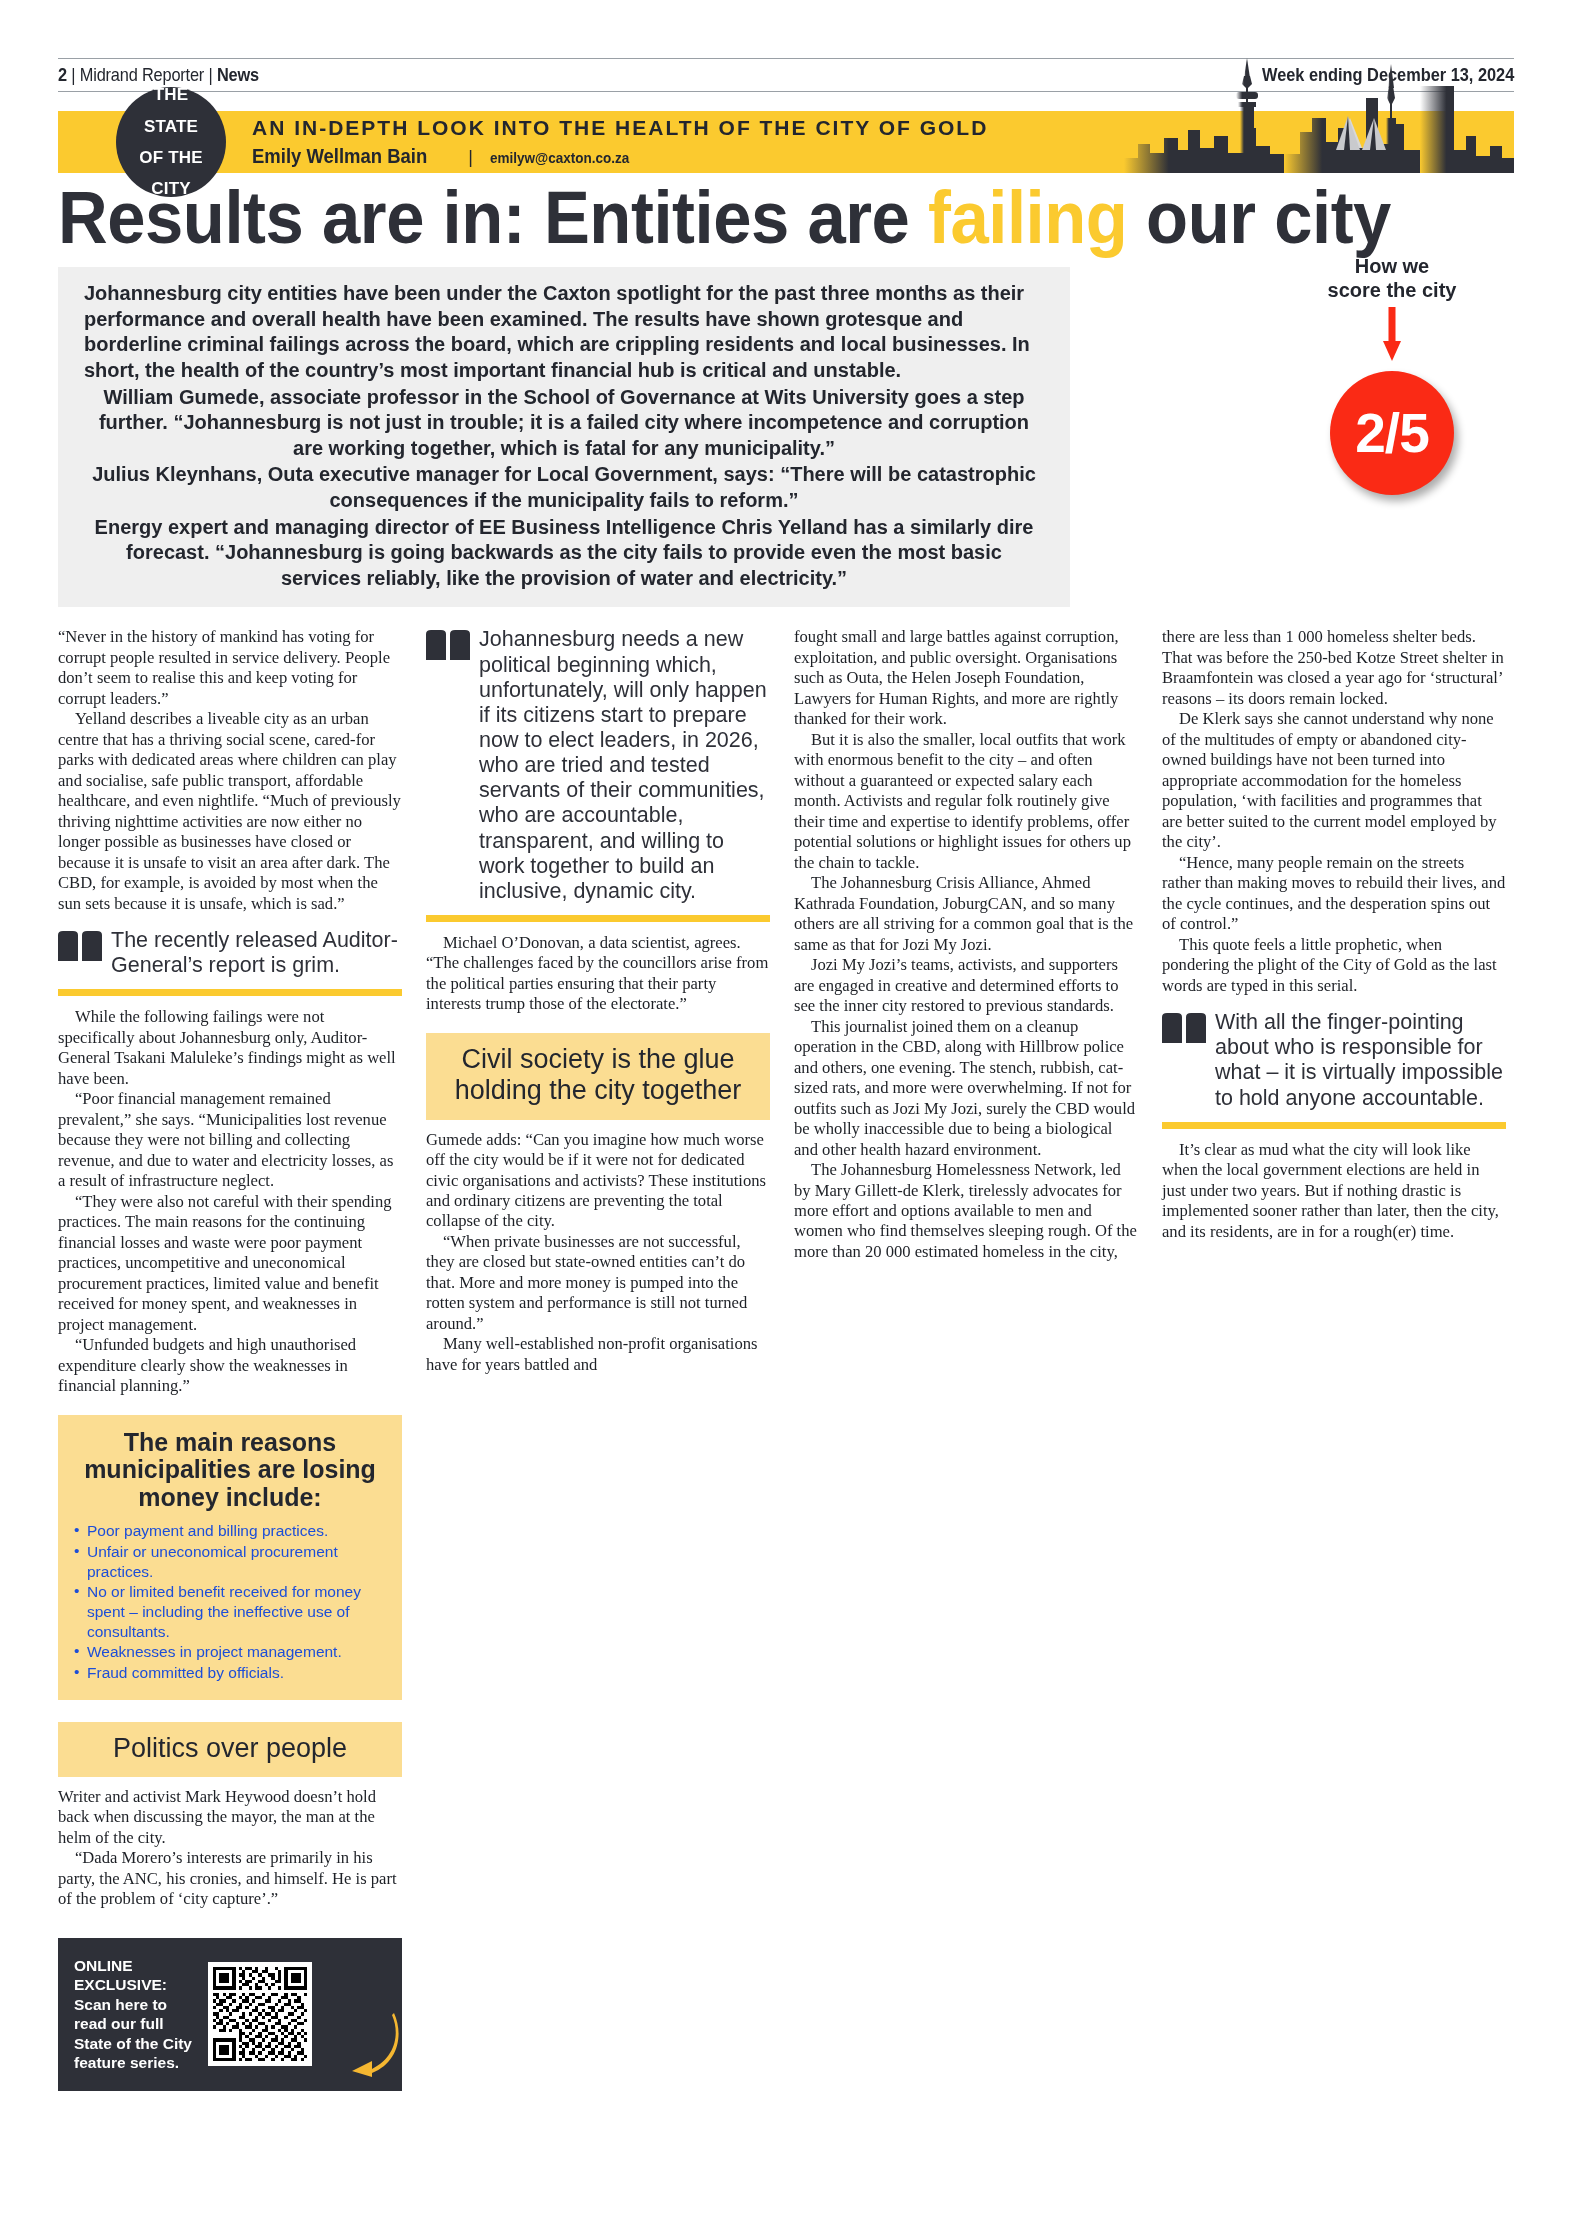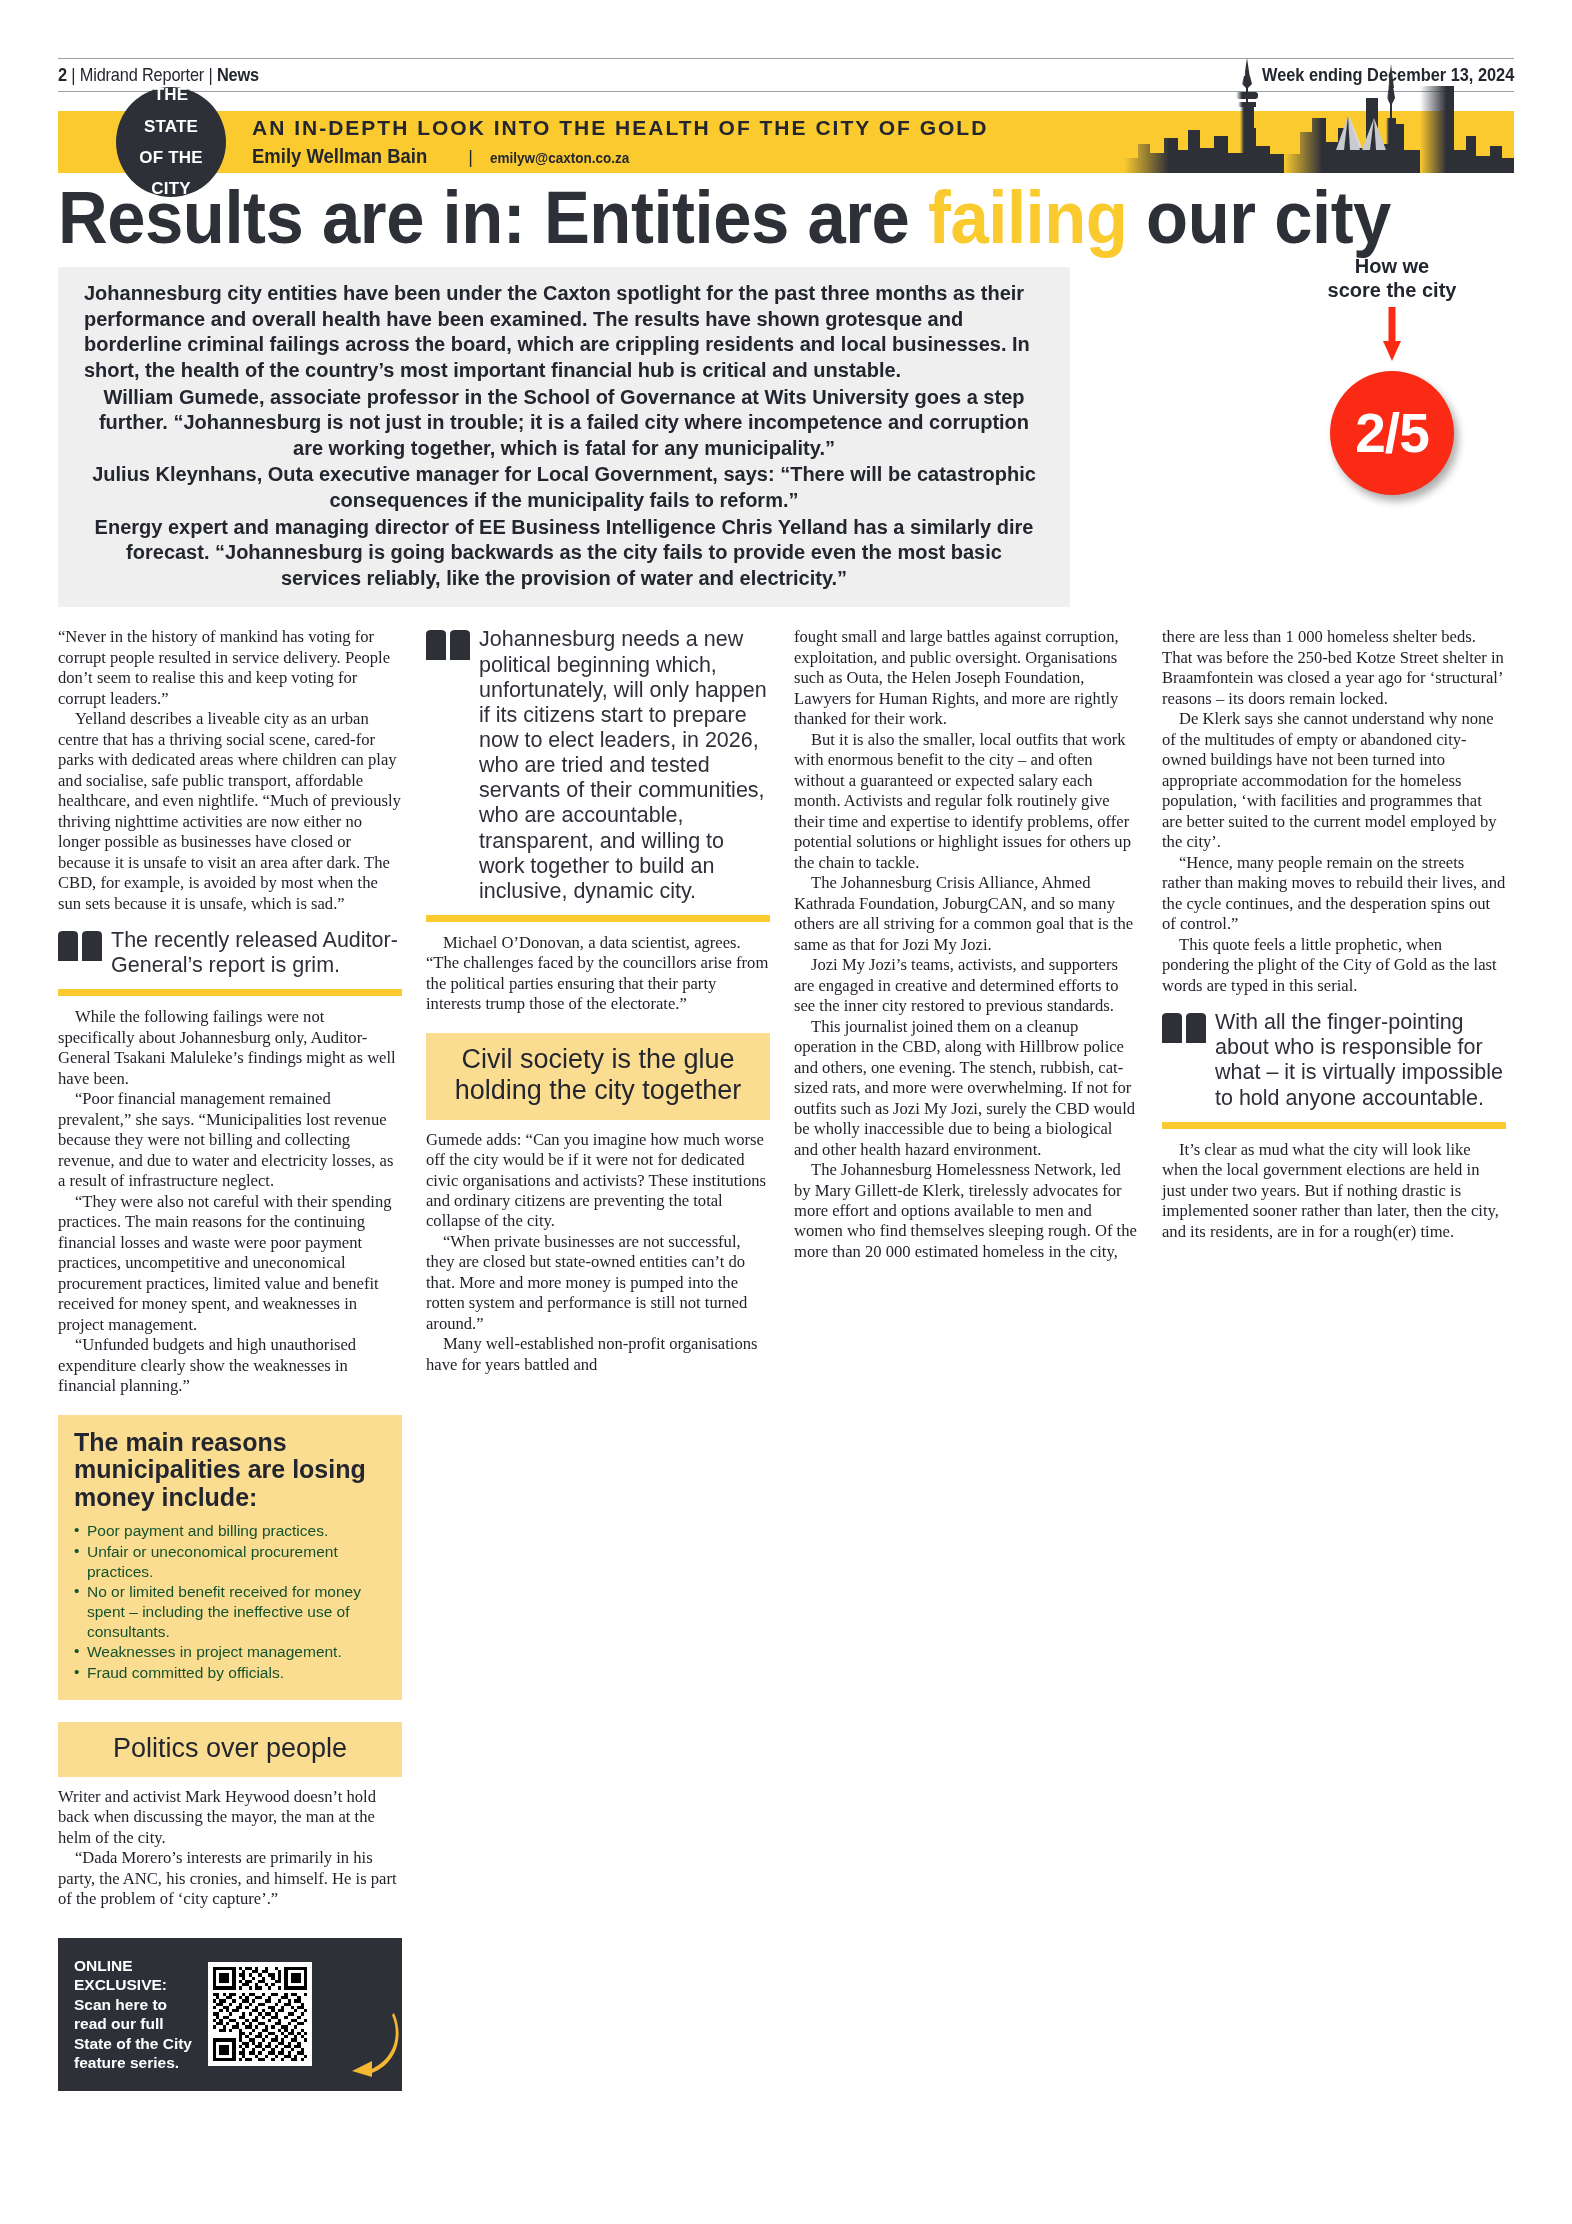--- a/index.html
+++ b/index.html
@@ -179,26 +179,26 @@
 
   
   .reasonbox {
     background:#fbdd92;
     padding:14px 16px 16px;
   }
   .reasonbox h3 {
     margin:0 0 10px;
     font-family:"Liberation Sans Narrow","Liberation Sans",sans-serif;
     font-weight:bold; font-size:25px; line-height:1.1;
-    text-align:left; color:#23262e;
+    text-align:center; color:#23262e;
   }
   .reasonbox ul { margin:0; padding:0; list-style:none; }
   .reasonbox li {
     font-family:"Liberation Sans","Liberation Sans Narrow",sans-serif;
-    font-size:15.5px; line-height:1.27; color:#14532d;
+    font-size:15.5px; line-height:1.27; color:#1d4ed8;
     padding-left:13px; position:relative; margin-bottom:1px;
   }
   .reasonbox li:before {
     content:"\2022"; position:absolute; left:0; top:-1px;
   }
 
   
   .qrbox {
     background:#2e3038;
     display:flex; align-items:center; gap:14px;

